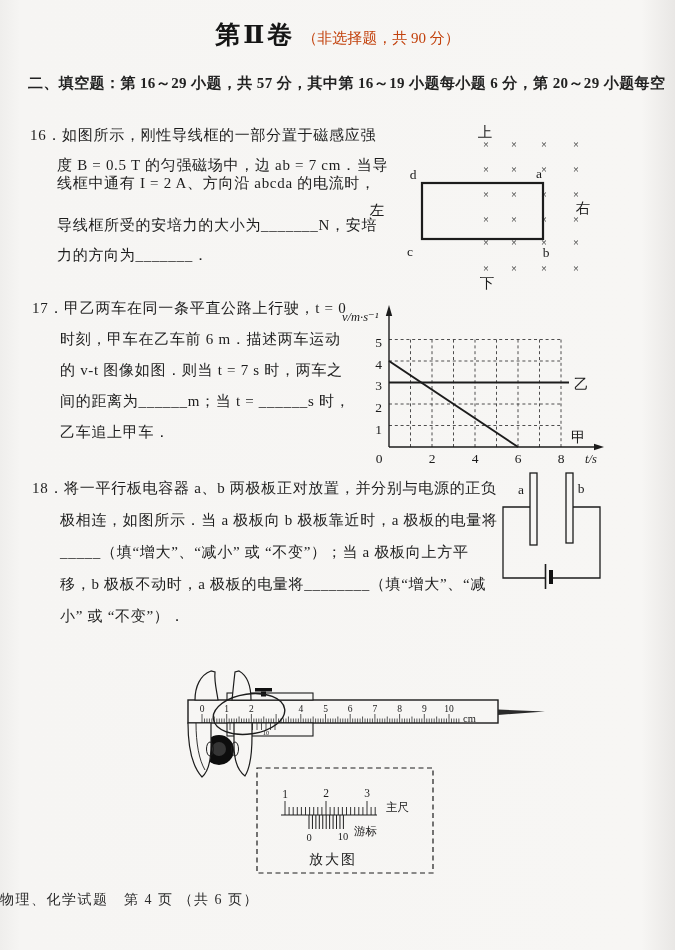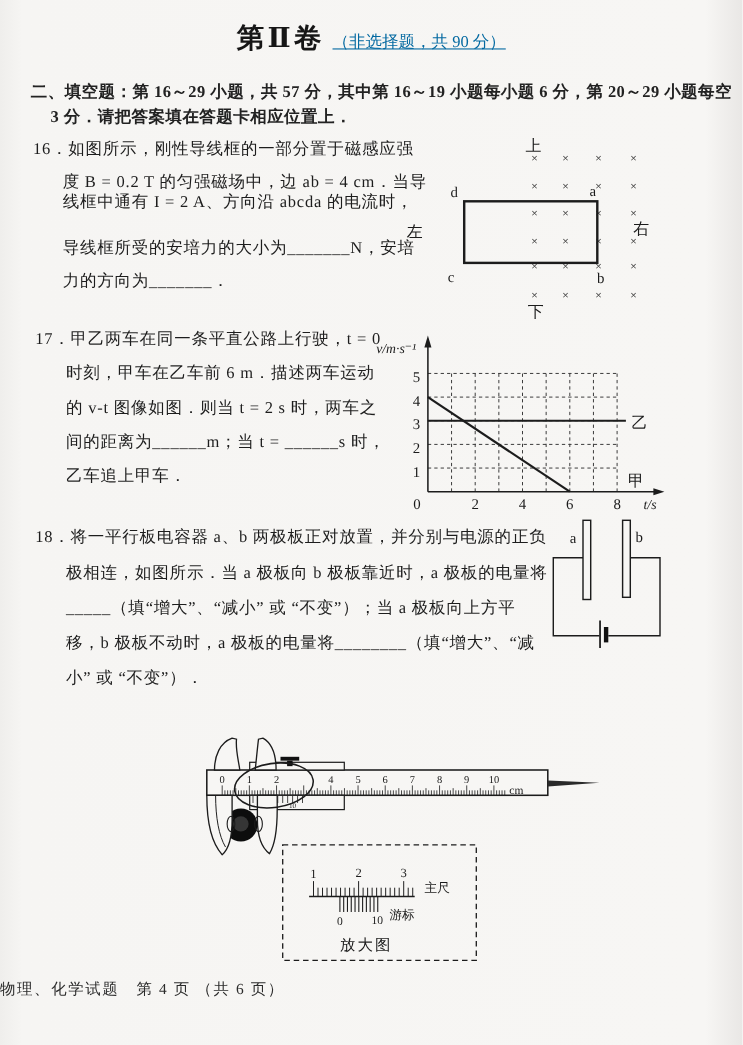--- a/index.html
+++ b/index.html
@@ -5,44 +5,43 @@
   html,body{margin:0;padding:0;}
   body{
     width:675px;height:950px;position:relative;overflow:hidden;
     background:linear-gradient(90deg,#efeeec 0%,#f6f5f3 3%,#f7f6f4 95%,#e9e7e5 100%);
     font-family:"Liberation Serif","DejaVu Serif",serif;
     color:#1f1f1f;
   }
   .page{position:absolute;inset:0;}
   .titlebar{position:absolute;top:18px;left:0;width:100%;text-align:center;white-space:nowrap;}
   .title-main{font-size:25px;font-weight:bold;letter-spacing:3px;color:#161616;}
-  .title-sub{font-size:15px;margin-left:7px;color:#0369a1;text-decoration:underline;}
+  .title-sub{font-size:15px;margin-left:7px;color:#c2410c;}
   .intro-line{position:absolute;white-space:nowrap;font-weight:bold;font-size:15px;letter-spacing:0.4px;color:#222;}
   .tline{position:absolute;white-space:nowrap;font-size:15px;letter-spacing:0.7px;color:#1d1d1d;}
   .footer{position:absolute;top:891px;left:0;width:100%;text-align:left;font-size:14px;letter-spacing:1.5px;color:#2b2b2b;}
   svg{position:absolute;overflow:visible;}
   svg text{font-family:"Liberation Serif","DejaVu Serif",serif;fill:#1b1b1b;}
   .stroke{stroke:#1c1c1c;fill:none;}
   .paperfill{fill:#f7f6f4;stroke:#1c1c1c;}
   .dash{stroke:#3a3a3a;stroke-width:0.9;stroke-dasharray:3,2.8;}
 </style>
 </head>
 <body>
 
 <div class="page">
 
   <div class="titlebar">
     <span class="title-main">第Ⅱ卷</span><span class="title-sub">（非选择题，共 90 分）</span>
   </div>
 
   <div class="intro-line" style="left:28px;top:74px;">二、填空题：第 16～29 小题，共 57 分，其中第 16～19 小题每小题 6 分，第 20～29 小题每空</div>
-  <div class="intro-line" style="left:46px;top:97px;">3 分．请把答案填在答题卡相应位置上．</div>
 
   <div class="tline" style="left:30px;top:126px;">16．如图所示，刚性导线框的一部分置于磁感应强</div>
-  <div class="tline" style="left:57px;top:156px;">度 B = 0.2 T 的匀强磁场中，边 ab = 4 cm．当导</div>
+  <div class="tline" style="left:57px;top:156px;">度 B = 0.5 T 的匀强磁场中，边 ab = 7 cm．当导</div>
   <div class="tline" style="left:57px;top:174px;text-align:right;">线框中通有 I = 2 A、方向沿 abcda 的电流时，</div>
   <div class="tline" style="left:57px;top:216px;">导线框所受的安培力的大小为_______N，安培</div>
   <div class="tline" style="left:57px;top:246px;">力的方向为_______．</div>
 
   <svg style="left:355px;top:118px;" width="255" height="175" viewBox="0 0 255 175">
     <g id="field-grid">
         <text x="131" y="29.5" text-anchor="middle" font-size="10.5" fill="#2a2a2a">×</text>
         <text x="131" y="54.5" text-anchor="middle" font-size="10.5" fill="#2a2a2a">×</text>
         <text x="131" y="79.5" text-anchor="middle" font-size="10.5" fill="#2a2a2a">×</text>
         <text x="131" y="104.5" text-anchor="middle" font-size="10.5" fill="#2a2a2a">×</text>
@@ -73,21 +72,21 @@
     <text x="55" y="138" text-anchor="middle" font-size="13.5">c</text>
     <text x="191" y="139" text-anchor="middle" font-size="13.5">b</text>
     <text x="130" y="19" text-anchor="middle" font-size="14.5">上</text>
     <text x="132" y="170" text-anchor="middle" font-size="14.5">下</text>
     <text x="22" y="97" text-anchor="middle" font-size="14.5">左</text>
     <text x="228" y="95" text-anchor="middle" font-size="14.5">右</text>
   </svg>
 
   <div class="tline" style="left:32px;top:299px;">17．甲乙两车在同一条平直公路上行驶，t = 0</div>
   <div class="tline" style="left:60px;top:330px;">时刻，甲车在乙车前 6 m．描述两车运动</div>
-  <div class="tline" style="left:60px;top:361px;">的 v-t 图像如图．则当 t = 2 s 时，两车之</div>
+  <div class="tline" style="left:60px;top:361px;">的 v-t 图像如图．则当 t = 7 s 时，两车之</div>
   <div class="tline" style="left:60px;top:392px;">间的距离为______m；当 t = ______s 时，</div>
   <div class="tline" style="left:60px;top:423px;">乙车追上甲车．</div>
 
   <svg style="left:340px;top:300px;" width="280" height="170" viewBox="0 0 280 170">
     <g id="graph-grid">
         <line x1="70.5" y1="147" x2="70.5" y2="39.5" class="dash"></line>
         <line x1="92" y1="147" x2="92" y2="39.5" class="dash"></line>
         <line x1="113.5" y1="147" x2="113.5" y2="39.5" class="dash"></line>
         <line x1="135" y1="147" x2="135" y2="39.5" class="dash"></line>
         <line x1="156.5" y1="147" x2="156.5" y2="39.5" class="dash"></line>

